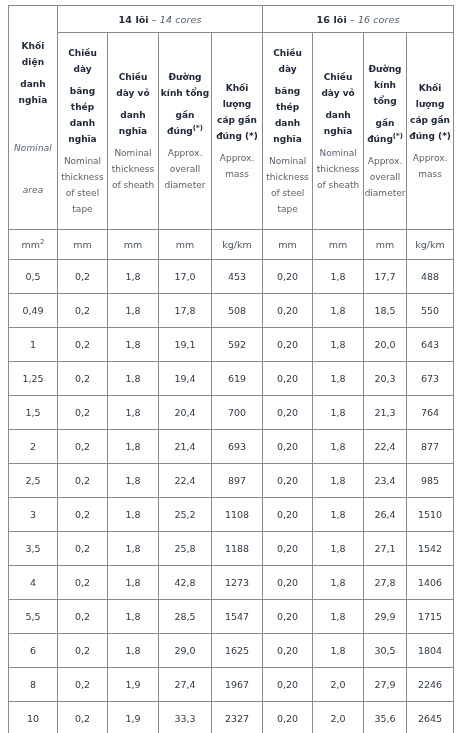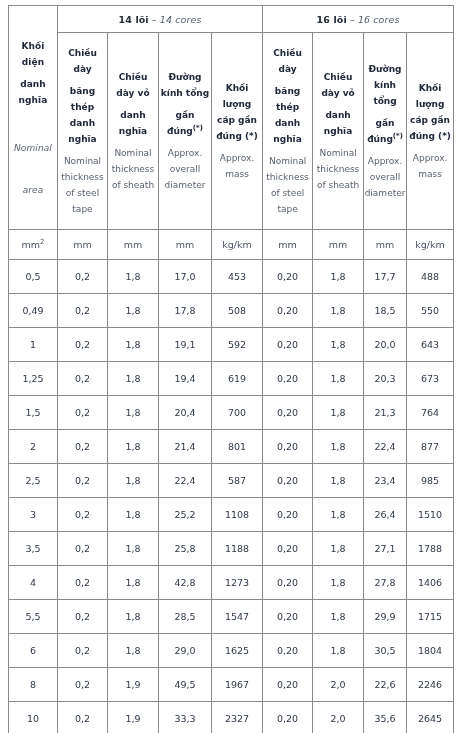--- a/index.html
+++ b/index.html
@@ -289,32 +289,32 @@
         <td>0,20</td>
         <td>1,8</td>
         <td>21,3</td>
         <td>764</td>
       </tr>
       <tr class="data-row">
         <td>2</td>
         <td>0,2</td>
         <td>1,8</td>
         <td>21,4</td>
-        <td>801</td>
+        <td>693</td>
         <td>0,20</td>
         <td>1,8</td>
         <td>22,4</td>
         <td>877</td>
       </tr>
       <tr class="data-row">
         <td>2,5</td>
         <td>0,2</td>
         <td>1,8</td>
         <td>22,4</td>
-        <td>587</td>
+        <td>897</td>
         <td>0,20</td>
         <td>1,8</td>
         <td>23,4</td>
         <td>985</td>
       </tr>
       <tr class="data-row">
         <td>3</td>
         <td>0,2</td>
         <td>1,8</td>
         <td>25,2</td>
@@ -326,21 +326,21 @@
       </tr>
       <tr class="data-row">
         <td>3,5</td>
         <td>0,2</td>
         <td>1,8</td>
         <td>25,8</td>
         <td>1188</td>
         <td>0,20</td>
         <td>1,8</td>
         <td>27,1</td>
-        <td>1788</td>
+        <td>1542</td>
       </tr>
       <tr class="data-row">
         <td>4</td>
         <td>0,2</td>
         <td>1,8</td>
         <td>42,8</td>
         <td>1273</td>
         <td>0,20</td>
         <td>1,8</td>
         <td>27,8</td>
@@ -365,25 +365,25 @@
         <td>1625</td>
         <td>0,20</td>
         <td>1,8</td>
         <td>30,5</td>
         <td>1804</td>
       </tr>
       <tr class="data-row">
         <td>8</td>
         <td>0,2</td>
         <td>1,9</td>
-        <td>49,5</td>
+        <td>27,4</td>
         <td>1967</td>
         <td>0,20</td>
         <td>2,0</td>
-        <td>22,6</td>
+        <td>27,9</td>
         <td>2246</td>
       </tr>
       <tr class="data-row">
         <td>10</td>
         <td>0,2</td>
         <td>1,9</td>
         <td>33,3</td>
         <td>2327</td>
         <td>0,20</td>
         <td>2,0</td>

